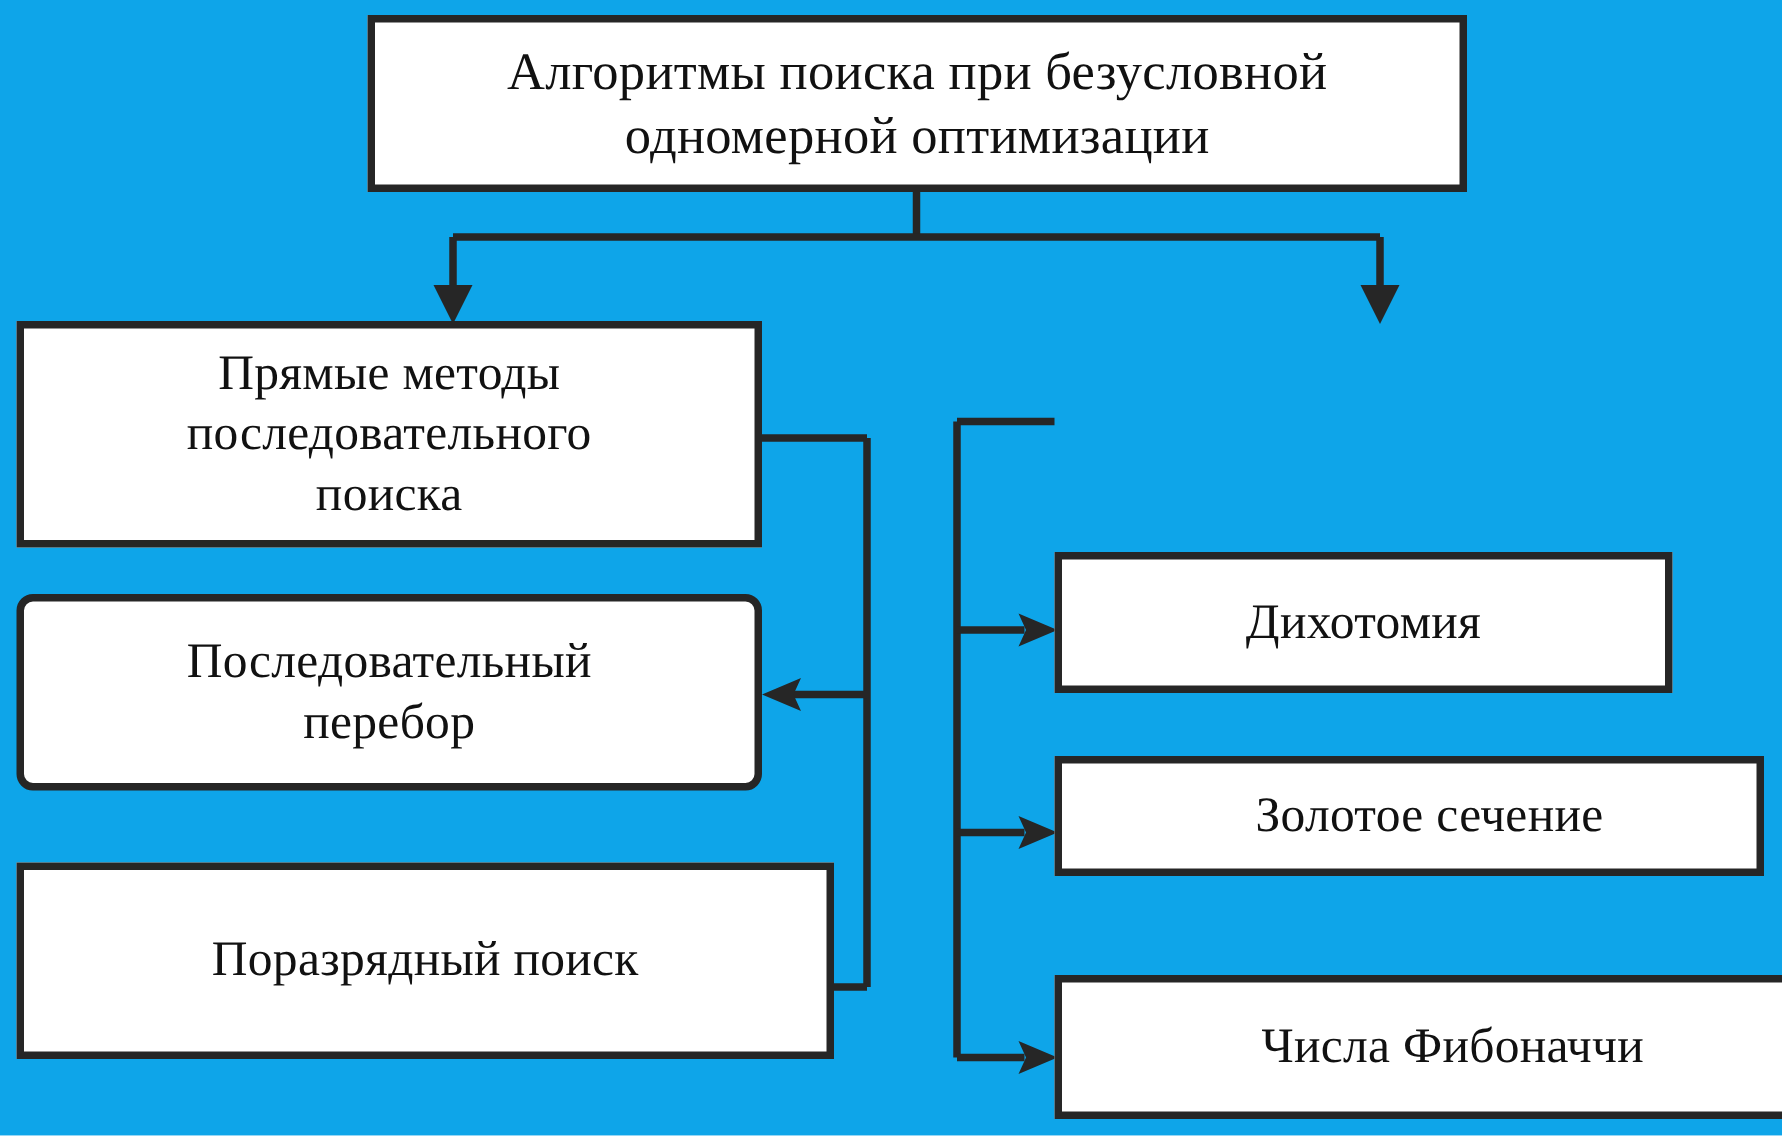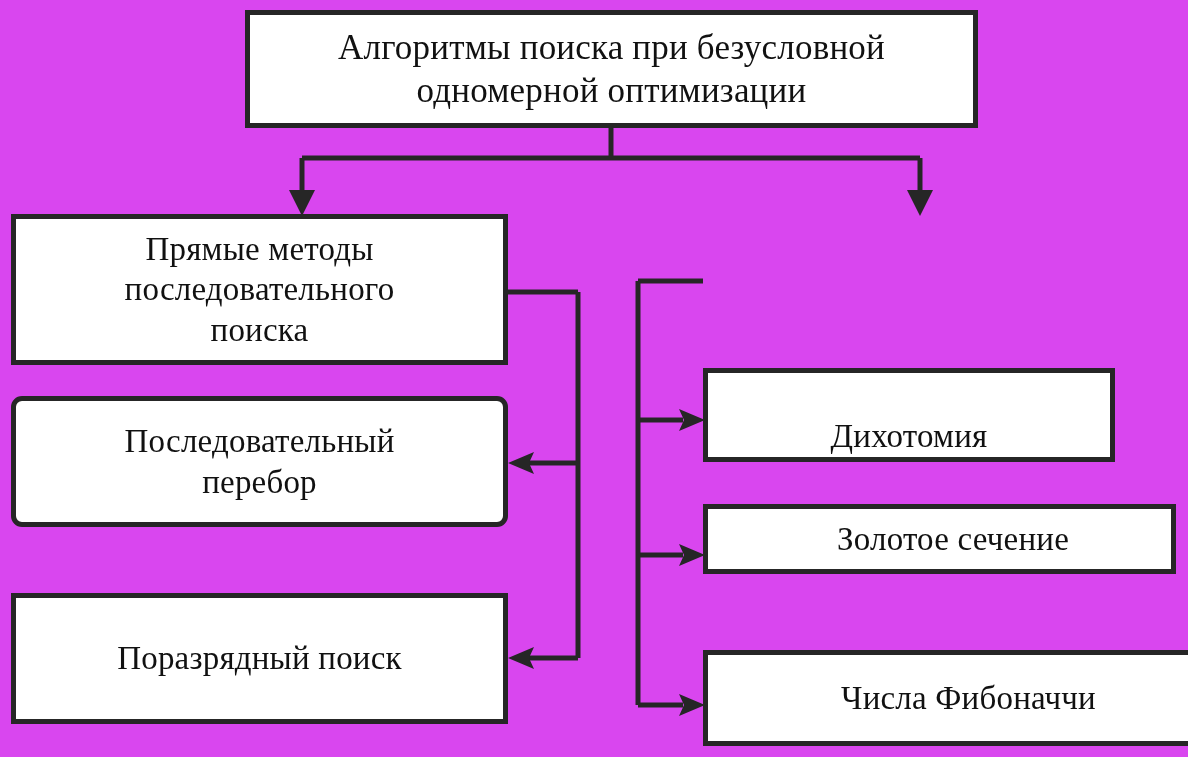--- a/index.html
+++ b/index.html
@@ -10,21 +10,21 @@
   body {
     width: 1188px;
     height: 757px;
     font-family: "Liberation Serif", "DejaVu Serif", serif;
     overflow: hidden;
   }
   #diagram-root {
     position: relative;
     width: 1188px;
     height: 757px;
-    background: #d946ef;
+    background: #0ea5e9;
   }
   #diagram-svg {
     position: absolute;
     left: 0;
     top: 0;
     width: 1188px;
     height: 757px;
   }
   .node-box {
     position: absolute;
@@ -114,30 +114,30 @@
     <span class="node-label t-left1">Прямые методы
 последовательного
 поиска</span>
   </div>
 
   <div class="node-box" style="left:11px; top:396px; width:497px; height:131px;border-radius:11px;">
     <span class="node-label t-left2">Последовательный
 перебор</span>
   </div>
 
-  <div class="node-box" style="left:11px; top:593px; width:497px; height:131px;">
+  <div class="node-box" style="left:11px; top:575px; width:545px; height:131px;">
     <span class="node-label t-left3">Поразрядный поиск</span>
   </div>
 
 
-  <div class="node-box" style="left:703px; top:368px; width:412px; height:94px;align-items:flex-end;">
+  <div class="node-box" style="left:703px; top:368px; width:412px; height:94px;">
     <span class="node-label t-right2">Дихотомия</span>
   </div>
 
-  <div class="node-box" style="left:703px; top:504px; width:473px; height:70px;padding-left:27px;">
+  <div class="node-box" style="left:703px; top:504px; width:473px; height:80px;padding-left:27px;">
     <span class="node-label t-right3">Золотое сечение</span>
   </div>
 
   <div class="node-box" style="left:703px; top:650px; width:531px; height:96px;">
     <span class="node-label t-right4">Числа Фибоначчи</span>
   </div>
 
 </div>
 
 </body></html>

